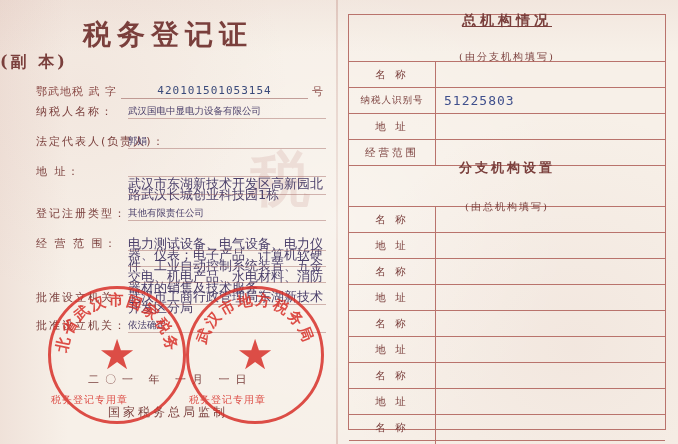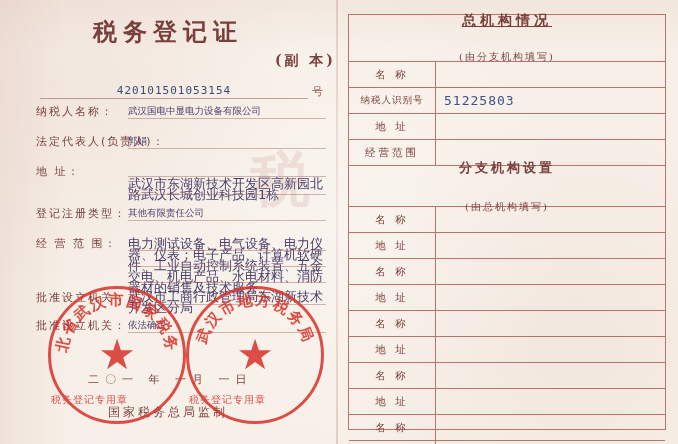--- a/index.html
+++ b/index.html
@@ -35,26 +35,26 @@
     position:absolute;left:0;top:0;width:336px;height:444px;
   }
   .right{
     position:absolute;left:340px;top:0;width:338px;height:444px;
   }
 
   
   .doc-title{
     position:absolute;top:16px;left:0;width:336px;text-align:center;
     font-family:"DejaVu Serif","Liberation Serif",serif;
-    font-size:24px;font-weight:bold;letter-spacing:6px;color:#7a3f3c;
+    font-size:28px;font-weight:bold;letter-spacing:6px;color:#7a3f3c;
   }
   .doc-subtitle{
-    position:absolute;top:52px;left:0;width:336px;text-align:right;
+    position:absolute;top:52px;left:0;width:336px;text-align:left;
     font-family:"DejaVu Serif","Liberation Serif",serif;
-    font-size:14px;font-weight:bold;letter-spacing:3px;color:#7a3f3c;
+    font-size:16px;font-weight:bold;letter-spacing:3px;color:#7a3f3c;
   }
   .serial-row{
     position:absolute;top:84px;left:36px;width:288px;
     font-size:11px;color:#8a4a46;letter-spacing:1px;
     display:flex;align-items:flex-end;
   }
   .serial-label{white-space:nowrap;}
   .serial-val{
     flex:1;margin:0 4px;text-align:center;
     font-family:"DejaVu Sans Mono","Liberation Mono",monospace;
@@ -167,20 +167,21 @@
   <div class="fold"></div>
 
   <div class="left">
 
     <div class="watermark wm3">税</div>
 
     <div class="doc-title">税务登记证</div>
     <div class="doc-subtitle">(副 本)</div>
 
     <div class="serial-row">
+      <span class="serial-label">鄂武地税 武 字</span>
       <span class="serial-val">420101501053154</span>
       <span class="serial-suffix">号</span>
     </div>
 
     <div class="field f1">
       <span class="lbl">纳税人名称：</span>
       <span class="val">武汉国电中显电力设备有限公司</span>
       <span class="rule" style="top:14px"></span>
     </div>
 

